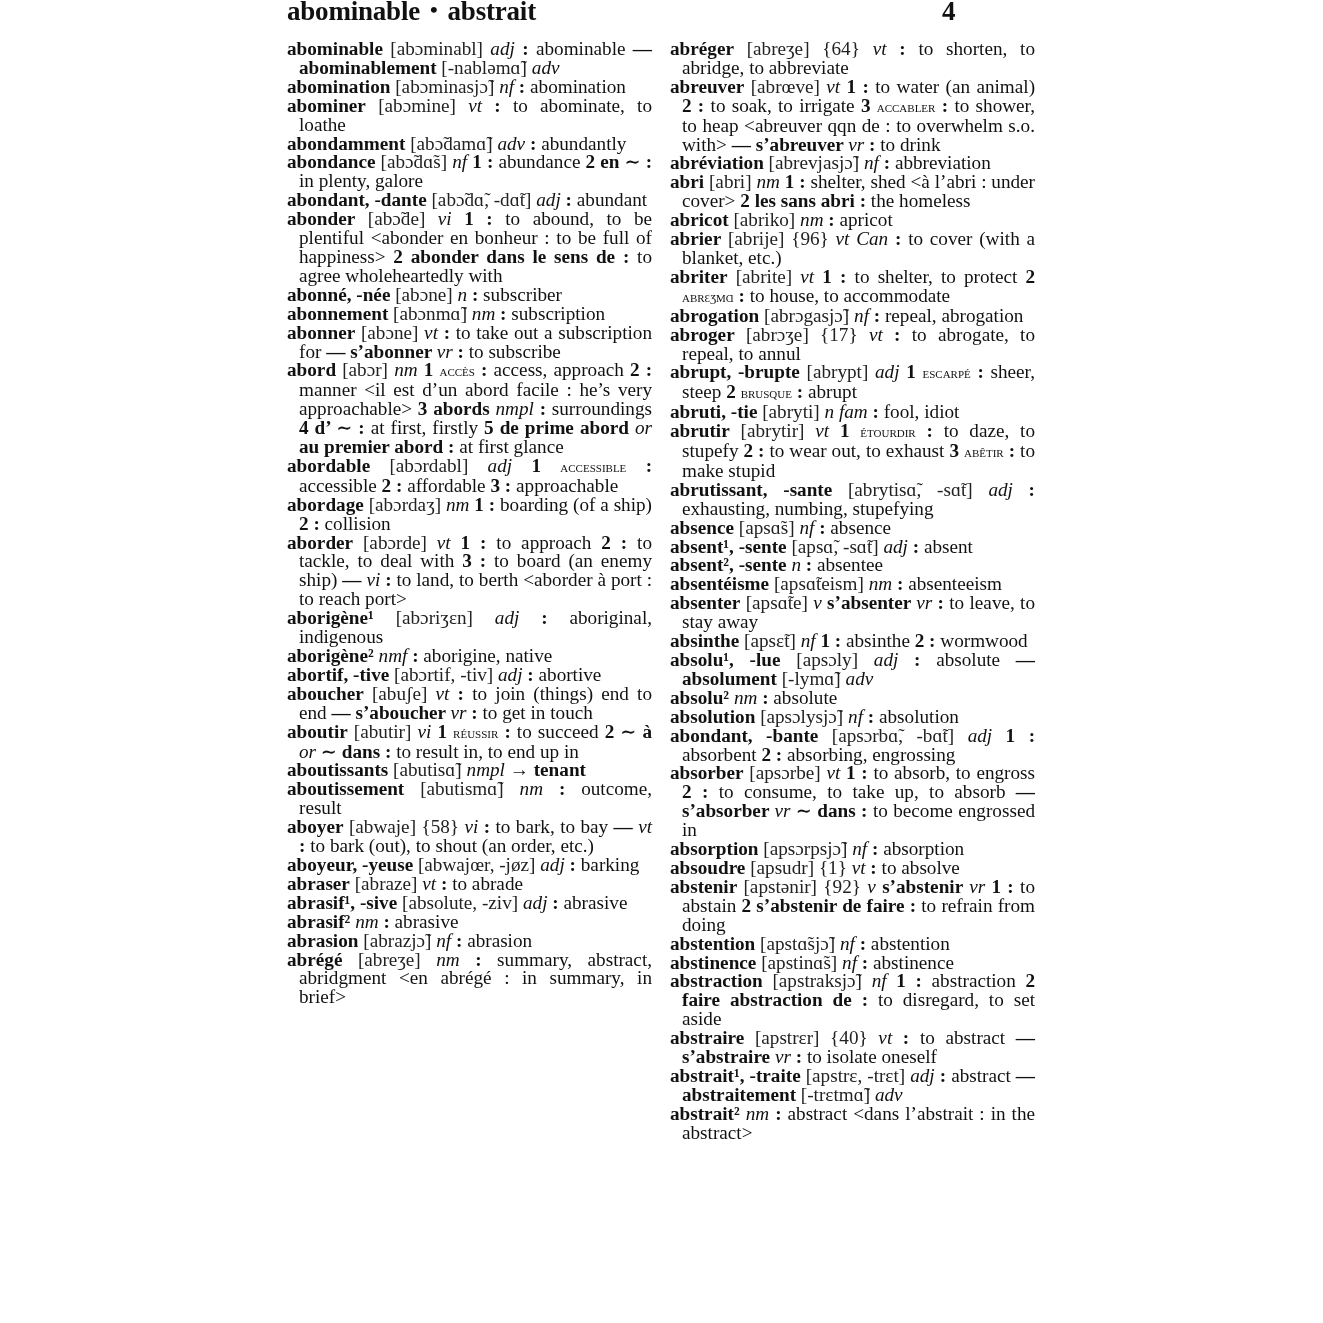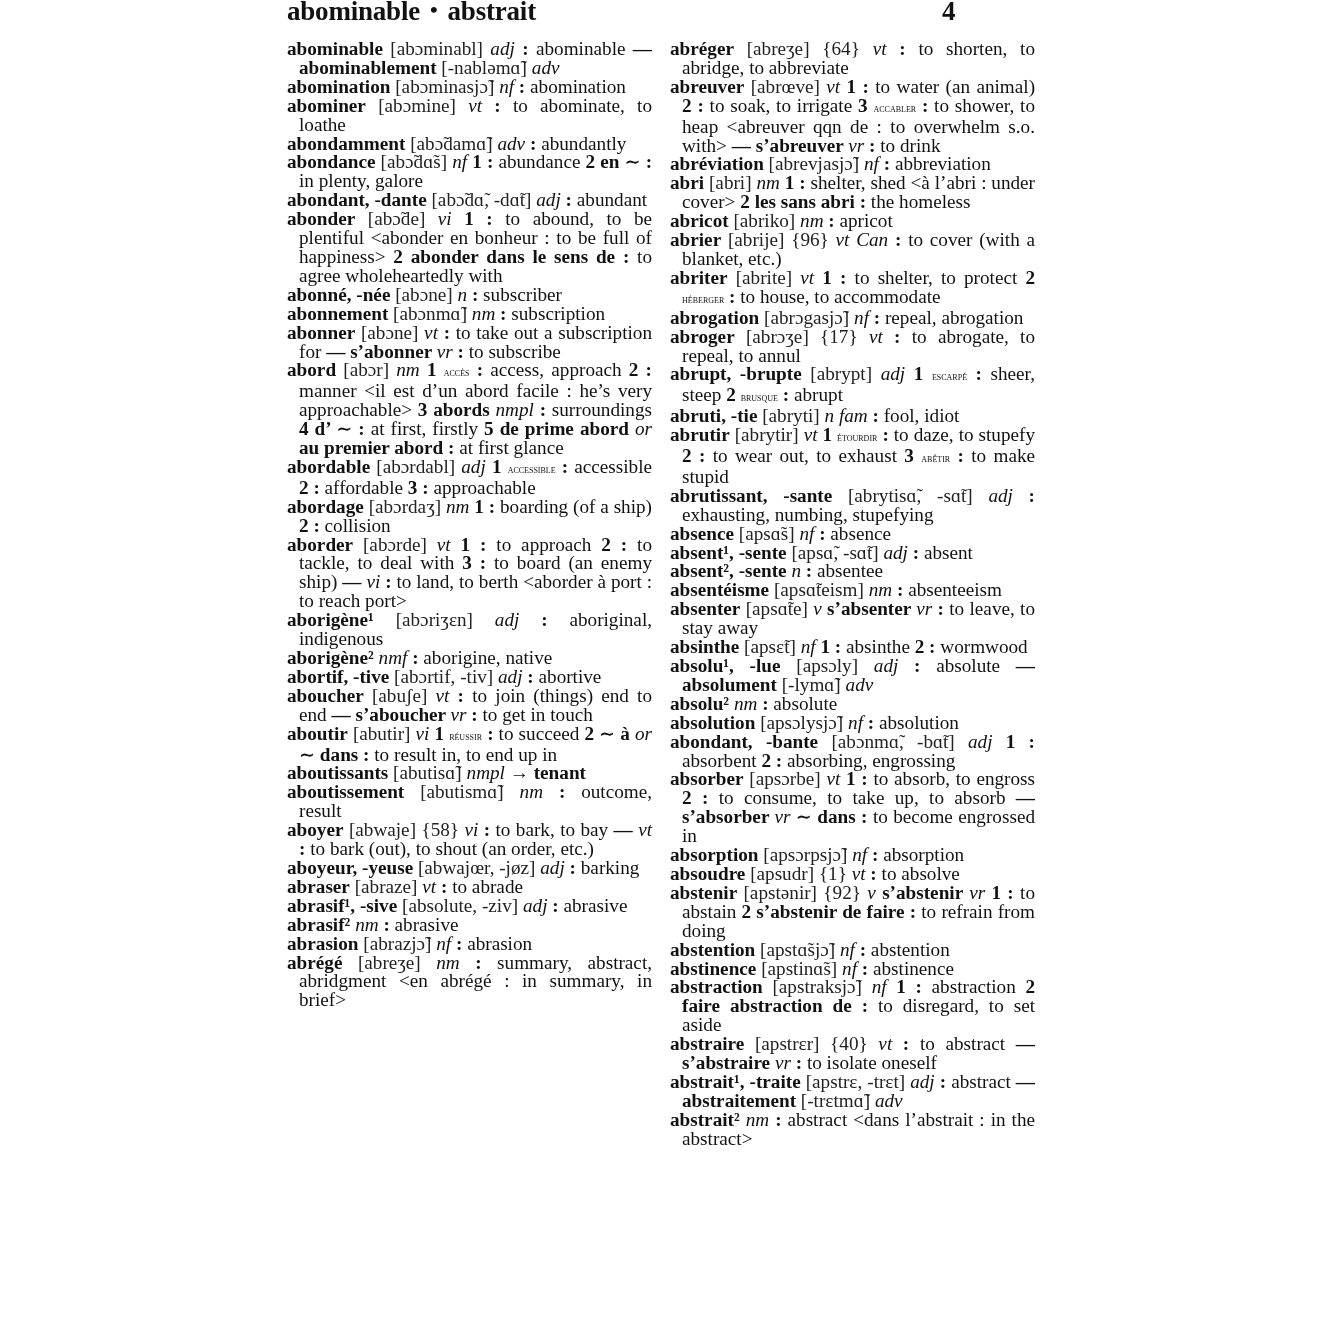--- a/index.html
+++ b/index.html
@@ -10,21 +10,21 @@
   .guide .dot { display:inline-block; margin:0 10px; font-size:22px; vertical-align:3px; }
   .pageno { position:absolute; left:655px; top:0; font-weight:bold; font-size:27px; }
   .col { position:absolute; top:40px; width:365px; font-size:19.2px; line-height:18.9px; }
   .col.left { left:287px; }
   .col.right { left:670px; }
   .entry { padding-left:12px; text-indent:-12px; text-align:justify; margin:0; }
   .hw { font-weight:bold; }
   .b { font-weight:bold; }
   .pr { color:#222; }
   .pos { font-style:italic; }
-  .sc { font-variant:small-caps; font-size:12px; }
+  .sc { font-variant:small-caps; font-size:16px; }
 </style>
 </head>
 <body>
 
 <div class="header">
   <div class="guide">
     <span>abominable</span><span class="dot">•</span><span>abstrait</span>
   </div>
   <div class="pageno">4</div>
 </div>
@@ -59,37 +59,37 @@
     <p class="entry"><span class="hw">abrasion</span><span> </span><span class="pr">[abrazjɔ̃]</span><span> </span><span class="pos">nf</span><span class="b"> : </span><span>abrasion</span></p>
     <p class="entry"><span class="hw">abrégé</span><span> </span><span class="pr">[abreʒe]</span><span> </span><span class="pos">nm</span><span class="b"> : </span><span>summary, abstract, abridgment &lt;en abrégé : in summary, in brief&gt;</span></p>
   </div>
 <div class="col right">
     <p class="entry"><span class="hw">abréger</span><span> </span><span class="pr">[abreʒe]</span><span> </span><span class="pr">{64}</span><span> </span><span class="pos">vt</span><span class="b"> : </span><span>to shorten, to abridge, to abbreviate</span></p>
     <p class="entry"><span class="hw">abreuver</span><span> </span><span class="pr">[abrœve]</span><span> </span><span class="pos">vt</span><span class="b"> 1 : </span><span>to water (an animal) </span><span class="b">2 : </span><span>to soak, to irrigate </span><span class="b">3 </span><span class="sc">accabler</span><span class="b"> : </span><span>to shower, to heap &lt;abreuver qqn de : to overwhelm s.o. with&gt; </span><span class="b">— s’abreuver </span><span class="pos">vr</span><span class="b"> : </span><span>to drink</span></p>
     <p class="entry"><span class="hw">abréviation</span><span> </span><span class="pr">[abrevjasjɔ̃]</span><span> </span><span class="pos">nf</span><span class="b"> : </span><span>abbreviation</span></p>
     <p class="entry"><span class="hw">abri</span><span> </span><span class="pr">[abri]</span><span> </span><span class="pos">nm</span><span class="b"> 1 : </span><span>shelter, shed &lt;à l’abri : under cover&gt; </span><span class="b">2 les sans abri : </span><span>the homeless</span></p>
     <p class="entry"><span class="hw">abricot</span><span> </span><span class="pr">[abriko]</span><span> </span><span class="pos">nm</span><span class="b"> : </span><span>apricot</span></p>
     <p class="entry"><span class="hw">abrier</span><span> </span><span class="pr">[abrije]</span><span> </span><span class="pr">{96}</span><span> </span><span class="pos">vt Can</span><span class="b"> : </span><span>to cover (with a blanket, etc.)</span></p>
-    <p class="entry"><span class="hw">abriter</span><span> </span><span class="pr">[abrite]</span><span> </span><span class="pos">vt</span><span class="b"> 1 : </span><span>to shelter, to protect </span><span class="b">2 </span><span class="sc">héberger</span><span class="b"> : </span><span>to house, to accommodate</span></p>
+    <p class="entry"><span class="hw">abriter</span><span> </span><span class="pr">[abrite]</span><span> </span><span class="pos">vt</span><span class="b"> 1 : </span><span>to shelter, to protect </span><span class="b">2 </span><span class="sc">abrɛʒmɑ</span><span class="b"> : </span><span>to house, to accommodate</span></p>
     <p class="entry"><span class="hw">abrogation</span><span> </span><span class="pr">[abrɔgasjɔ̃]</span><span> </span><span class="pos">nf</span><span class="b"> : </span><span>repeal, abrogation</span></p>
     <p class="entry"><span class="hw">abroger</span><span> </span><span class="pr">[abrɔʒe]</span><span> </span><span class="pr">{17}</span><span> </span><span class="pos">vt</span><span class="b"> : </span><span>to abrogate, to repeal, to annul</span></p>
     <p class="entry"><span class="hw">abrupt, -brupte</span><span> </span><span class="pr">[abrypt]</span><span> </span><span class="pos">adj</span><span class="b"> 1 </span><span class="sc">escarpé</span><span class="b"> : </span><span>sheer, steep </span><span class="b">2 </span><span class="sc">brusque</span><span class="b"> : </span><span>abrupt</span></p>
     <p class="entry"><span class="hw">abruti, -tie</span><span> </span><span class="pr">[abryti]</span><span> </span><span class="pos">n fam</span><span class="b"> : </span><span>fool, idiot</span></p>
     <p class="entry"><span class="hw">abrutir</span><span> </span><span class="pr">[abrytir]</span><span> </span><span class="pos">vt</span><span class="b"> 1 </span><span class="sc">étourdir</span><span class="b"> : </span><span>to daze, to stupefy </span><span class="b">2 : </span><span>to wear out, to exhaust </span><span class="b">3 </span><span class="sc">abêtir</span><span class="b"> : </span><span>to make stupid</span></p>
     <p class="entry"><span class="hw">abrutissant, -sante</span><span> </span><span class="pr">[abrytisɑ̃, -sɑ̃t]</span><span> </span><span class="pos">adj</span><span class="b"> : </span><span>exhausting, numbing, stupefying</span></p>
     <p class="entry"><span class="hw">absence</span><span> </span><span class="pr">[apsɑ̃s]</span><span> </span><span class="pos">nf</span><span class="b"> : </span><span>absence</span></p>
     <p class="entry"><span class="hw">absent¹, -sente</span><span> </span><span class="pr">[apsɑ̃, -sɑ̃t]</span><span> </span><span class="pos">adj</span><span class="b"> : </span><span>absent</span></p>
     <p class="entry"><span class="hw">absent², -sente</span><span> </span><span class="pos">n</span><span class="b"> : </span><span>absentee</span></p>
     <p class="entry"><span class="hw">absentéisme</span><span> </span><span class="pr">[apsɑ̃teism]</span><span> </span><span class="pos">nm</span><span class="b"> : </span><span>absenteeism</span></p>
     <p class="entry"><span class="hw">absenter</span><span> </span><span class="pr">[apsɑ̃te]</span><span> </span><span class="pos">v</span><span class="b"> s’absenter </span><span class="pos">vr</span><span class="b"> : </span><span>to leave, to stay away</span></p>
     <p class="entry"><span class="hw">absinthe</span><span> </span><span class="pr">[apsɛ̃t]</span><span> </span><span class="pos">nf</span><span class="b"> 1 : </span><span>absinthe </span><span class="b">2 : </span><span>wormwood</span></p>
     <p class="entry"><span class="hw">absolu¹, -lue</span><span> </span><span class="pr">[apsɔly]</span><span> </span><span class="pos">adj</span><span class="b"> : </span><span>absolute </span><span class="b">— absolument</span><span> </span><span class="pr">[-lymɑ̃]</span><span> </span><span class="pos">adv</span></p>
     <p class="entry"><span class="hw">absolu²</span><span> </span><span class="pos">nm</span><span class="b"> : </span><span>absolute</span></p>
     <p class="entry"><span class="hw">absolution</span><span> </span><span class="pr">[apsɔlysjɔ̃]</span><span> </span><span class="pos">nf</span><span class="b"> : </span><span>absolution</span></p>
-    <p class="entry"><span class="hw">abondant, -bante</span><span> </span><span class="pr">[abɔnmɑ̃, -bɑ̃t]</span><span> </span><span class="pos">adj</span><span class="b"> 1 : </span><span>absorbent </span><span class="b">2 : </span><span>absorbing, engrossing</span></p>
+    <p class="entry"><span class="hw">abondant, -bante</span><span> </span><span class="pr">[apsɔrbɑ̃, -bɑ̃t]</span><span> </span><span class="pos">adj</span><span class="b"> 1 : </span><span>absorbent </span><span class="b">2 : </span><span>absorbing, engrossing</span></p>
     <p class="entry"><span class="hw">absorber</span><span> </span><span class="pr">[apsɔrbe]</span><span> </span><span class="pos">vt</span><span class="b"> 1 : </span><span>to absorb, to engross </span><span class="b">2 : </span><span>to consume, to take up, to absorb </span><span class="b">— s’absorber </span><span class="pos">vr</span><span class="b"> ∼ dans : </span><span>to become engrossed in</span></p>
     <p class="entry"><span class="hw">absorption</span><span> </span><span class="pr">[apsɔrpsjɔ̃]</span><span> </span><span class="pos">nf</span><span class="b"> : </span><span>absorption</span></p>
     <p class="entry"><span class="hw">absoudre</span><span> </span><span class="pr">[apsudr]</span><span> </span><span class="pr">{1}</span><span> </span><span class="pos">vt</span><span class="b"> : </span><span>to absolve</span></p>
     <p class="entry"><span class="hw">abstenir</span><span> </span><span class="pr">[apstənir]</span><span> </span><span class="pr">{92}</span><span> </span><span class="pos">v</span><span class="b"> s’abstenir </span><span class="pos">vr</span><span class="b"> 1 : </span><span>to abstain </span><span class="b">2 s’abstenir de faire : </span><span>to refrain from doing</span></p>
     <p class="entry"><span class="hw">abstention</span><span> </span><span class="pr">[apstɑ̃sjɔ̃]</span><span> </span><span class="pos">nf</span><span class="b"> : </span><span>abstention</span></p>
     <p class="entry"><span class="hw">abstinence</span><span> </span><span class="pr">[apstinɑ̃s]</span><span> </span><span class="pos">nf</span><span class="b"> : </span><span>abstinence</span></p>
     <p class="entry"><span class="hw">abstraction</span><span> </span><span class="pr">[apstraksjɔ̃]</span><span> </span><span class="pos">nf</span><span class="b"> 1 : </span><span>abstraction </span><span class="b">2 faire abstraction de : </span><span>to disregard, to set aside</span></p>
     <p class="entry"><span class="hw">abstraire</span><span> </span><span class="pr">[apstrɛr]</span><span> </span><span class="pr">{40}</span><span> </span><span class="pos">vt</span><span class="b"> : </span><span>to abstract </span><span class="b">— s’abstraire </span><span class="pos">vr</span><span class="b"> : </span><span>to isolate oneself</span></p>
     <p class="entry"><span class="hw">abstrait¹, -traite</span><span> </span><span class="pr">[apstrɛ, -trɛt]</span><span> </span><span class="pos">adj</span><span class="b"> : </span><span>abstract </span><span class="b">— abstraitement</span><span> </span><span class="pr">[-trɛtmɑ̃]</span><span> </span><span class="pos">adv</span></p>
     <p class="entry"><span class="hw">abstrait²</span><span> </span><span class="pos">nm</span><span class="b"> : </span><span>abstract &lt;dans l’abstrait : in the abstract&gt;</span></p>

